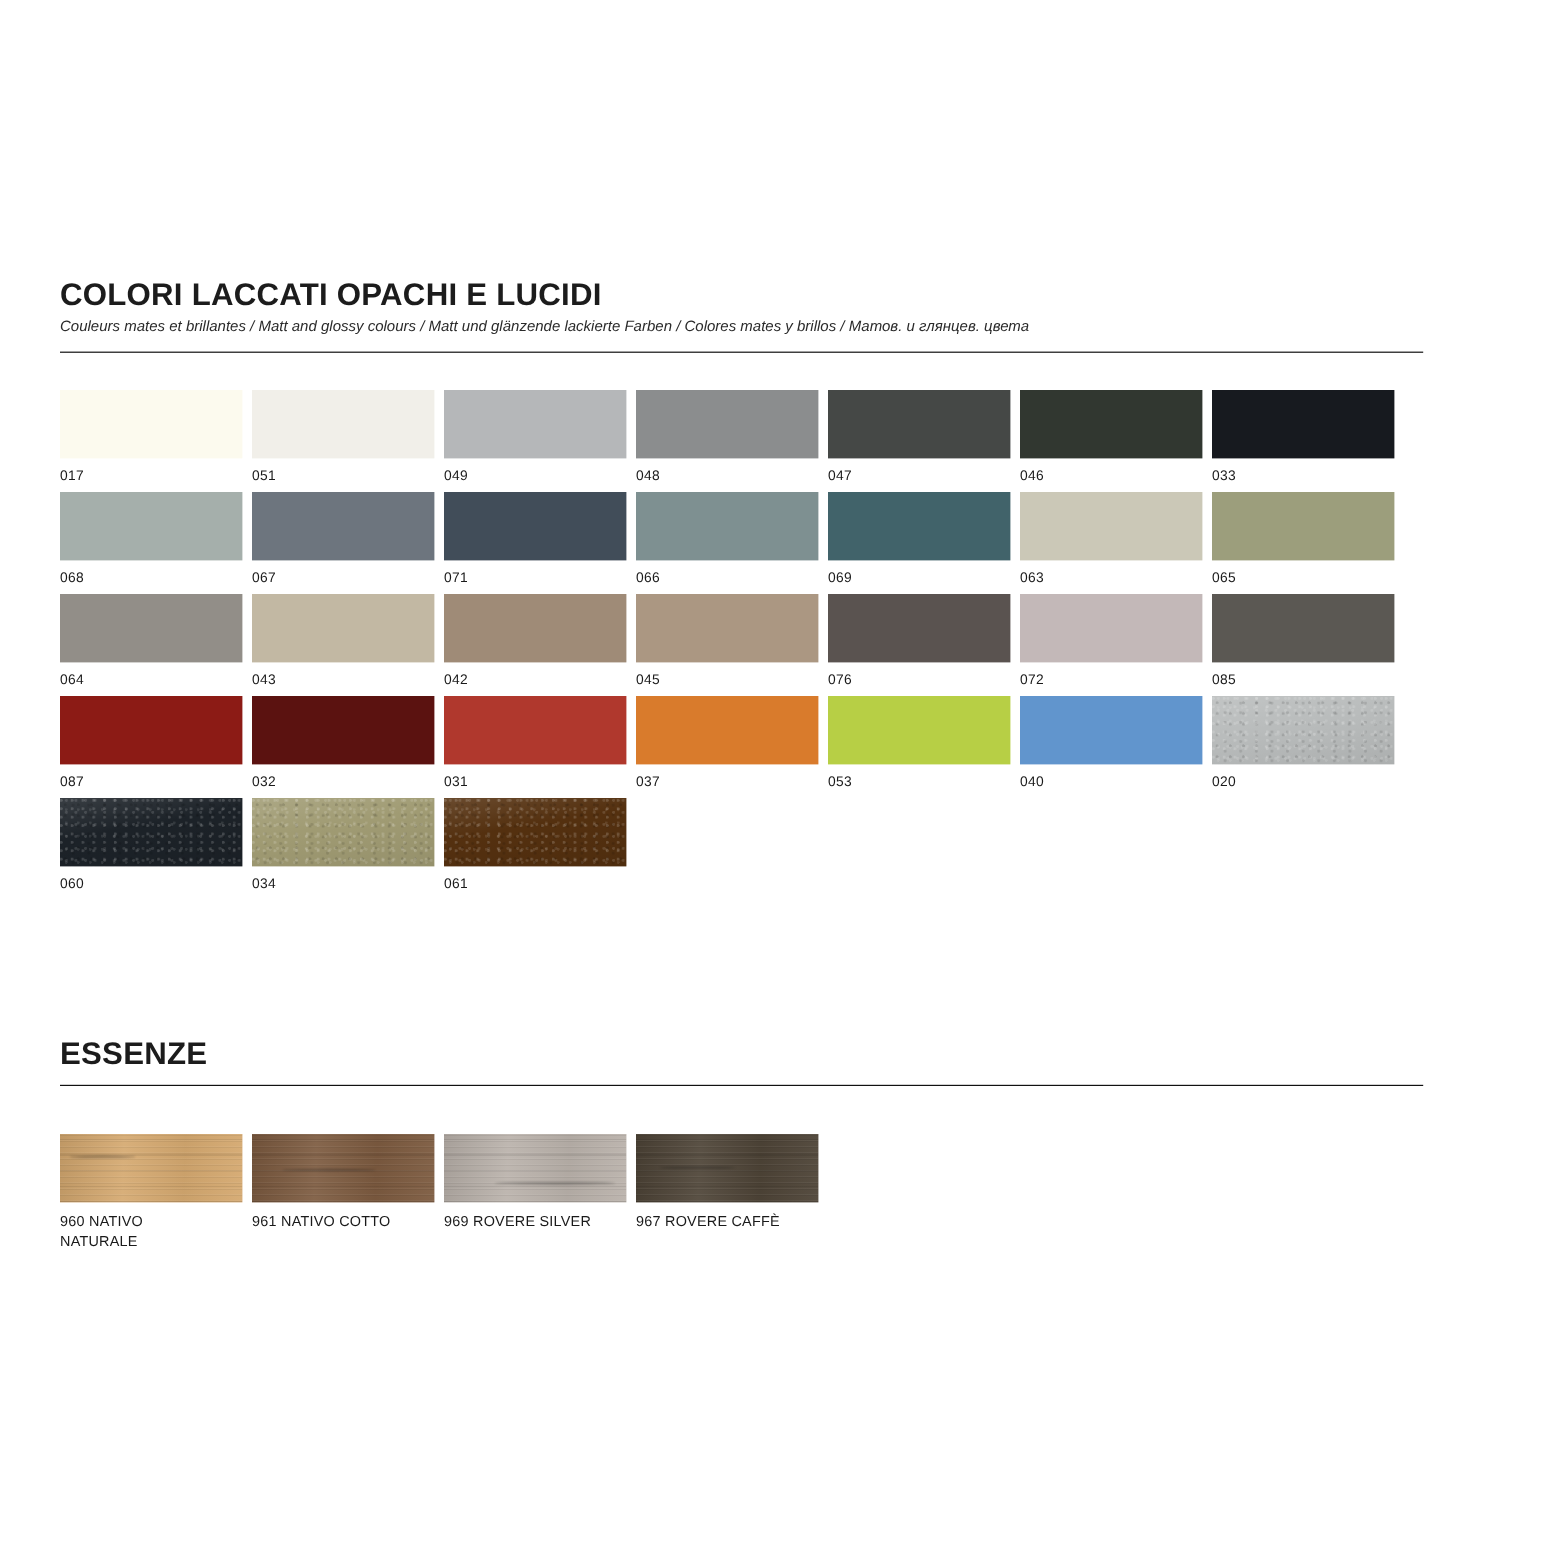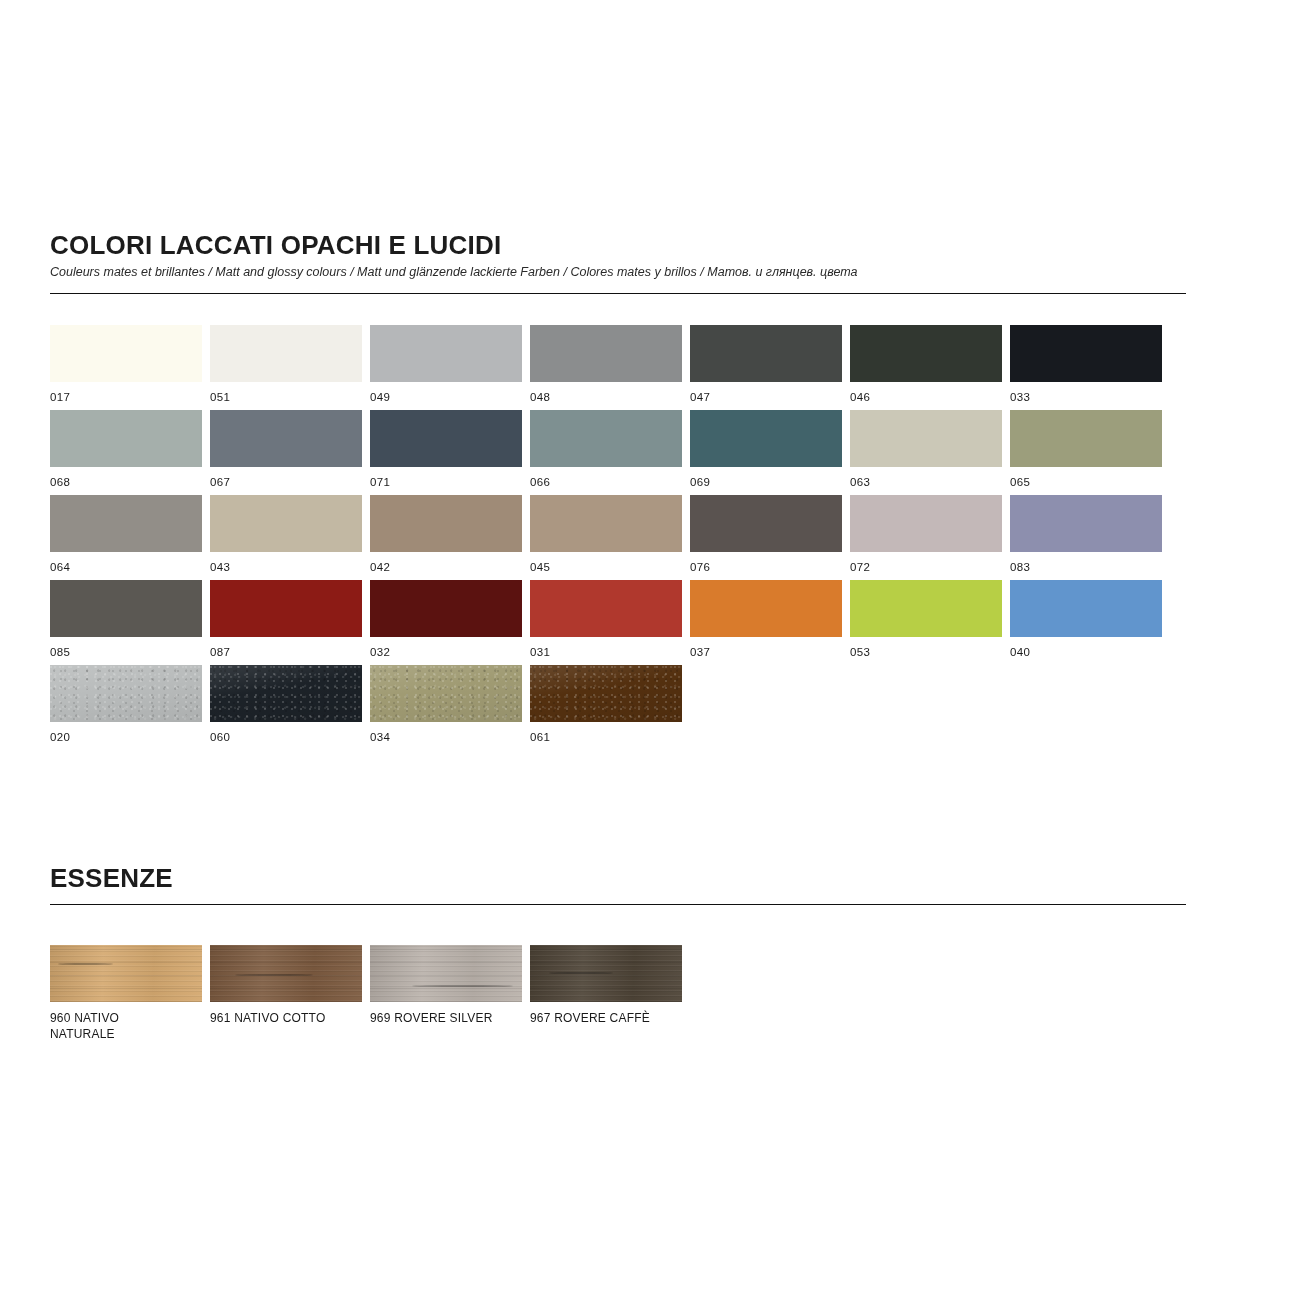--- a/index.html
+++ b/index.html
@@ -225,24 +225,20 @@
       </div>
       <div class="cell">
         <div class="swatch" style="background: rgb(90, 83, 80);"></div>
         <div class="cell-label">076</div>
       </div>
       <div class="cell">
         <div class="swatch" style="background: rgb(195, 184, 184);"></div>
         <div class="cell-label">072</div>
       </div>
       <div class="cell">
-        <div class="swatch" style="background: rgb(141, 143, 174);"></div>
-        <div class="cell-label">083</div>
-      </div>
-      <div class="cell">
         <div class="swatch" style="background: rgb(91, 88, 83);"></div>
         <div class="cell-label">085</div>
       </div>
       <div class="cell">
         <div class="swatch" style="background: rgb(140, 27, 21);"></div>
         <div class="cell-label">087</div>
       </div>
       <div class="cell">
         <div class="swatch" style="background: rgb(91, 18, 16);"></div>
         <div class="cell-label">032</div>

